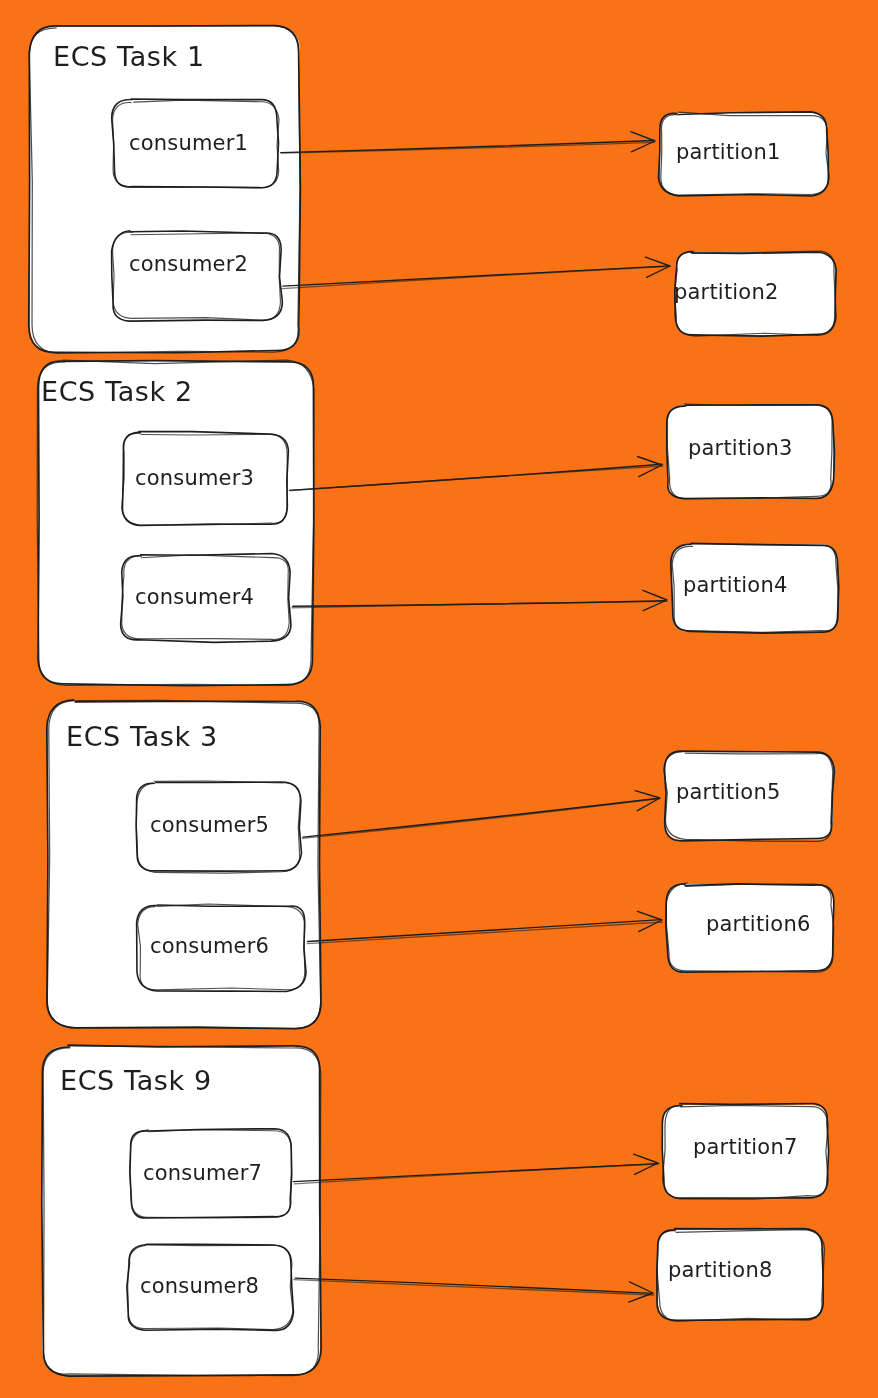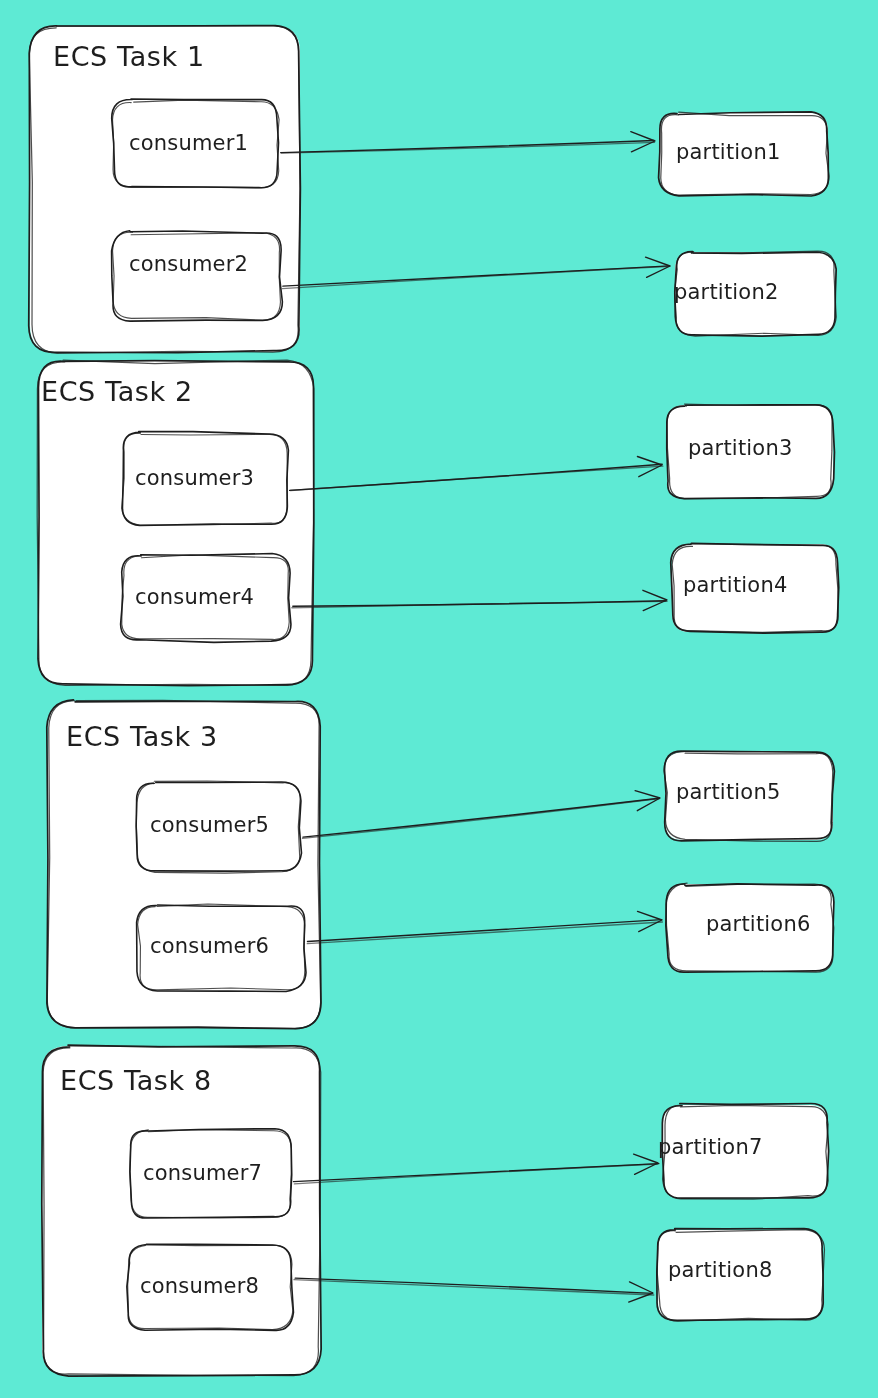--- a/index.html
+++ b/index.html
@@ -8,21 +8,21 @@
     padding: 0;
     background: #ffffff;
   }
   body {
     font-family: "DejaVu Sans", sans-serif;
   }
   #canvas {
     position: relative;
     width: 878px;
     height: 1398px;
-    background: #5eead4;
+    background: #f97316;
     overflow: hidden;
   }
   #sketch {
     position: absolute;
     top: 0;
     left: 0;
     width: 878px;
     height: 1398px;
   }
   .label {
@@ -216,25 +216,25 @@
   <div id="labels">
       <div class="label task-label" style="left: 53px; top: 41px;">ECS Task 1</div>
       <div class="label node-label" style="left: 129px; top: 131px;">consumer1</div>
       <div class="label node-label" style="left: 129px; top: 252px;">consumer2</div>
       <div class="label task-label" style="left: 41px; top: 376px;">ECS Task 2</div>
       <div class="label node-label" style="left: 135px; top: 466px; text-align: center;">consumer3</div>
       <div class="label node-label" style="left: 135px; top: 585px;">consumer4</div>
       <div class="label task-label" style="left: 66px; top: 721px;">ECS Task 3</div>
       <div class="label node-label" style="left: 150px; top: 813px;">consumer5</div>
       <div class="label node-label" style="left: 150px; top: 934px;">consumer6</div>
-      <div class="label task-label" style="left: 60px; top: 1065px;">ECS Task 8</div>
+      <div class="label task-label" style="left: 60px; top: 1065px;">ECS Task 9</div>
       <div class="label node-label" style="left: 143px; top: 1161px;">consumer7</div>
       <div class="label node-label" style="left: 140px; top: 1274px;">consumer8</div>
       <div class="label node-label" style="left: 676px; top: 140px;">partition1</div>
       <div class="label node-label" style="left: 674px; top: 280px;">partition2</div>
       <div class="label node-label" style="left: 688px; top: 436px; text-align: right;">partition3</div>
       <div class="label node-label" style="left: 683px; top: 573px;">partition4</div>
       <div class="label node-label" style="left: 676px; top: 780px;">partition5</div>
       <div class="label node-label" style="left: 678px; top: 912px; margin-left: 28px;">partition6</div>
-      <div class="label node-label" style="left: 658px; top: 1135px;">partition7</div>
+      <div class="label node-label" style="left: 693px; top: 1135px;">partition7</div>
       <div class="label node-label" style="left: 668px; top: 1258px;">partition8</div>
     </div>
 </div>
 
 </body></html>

